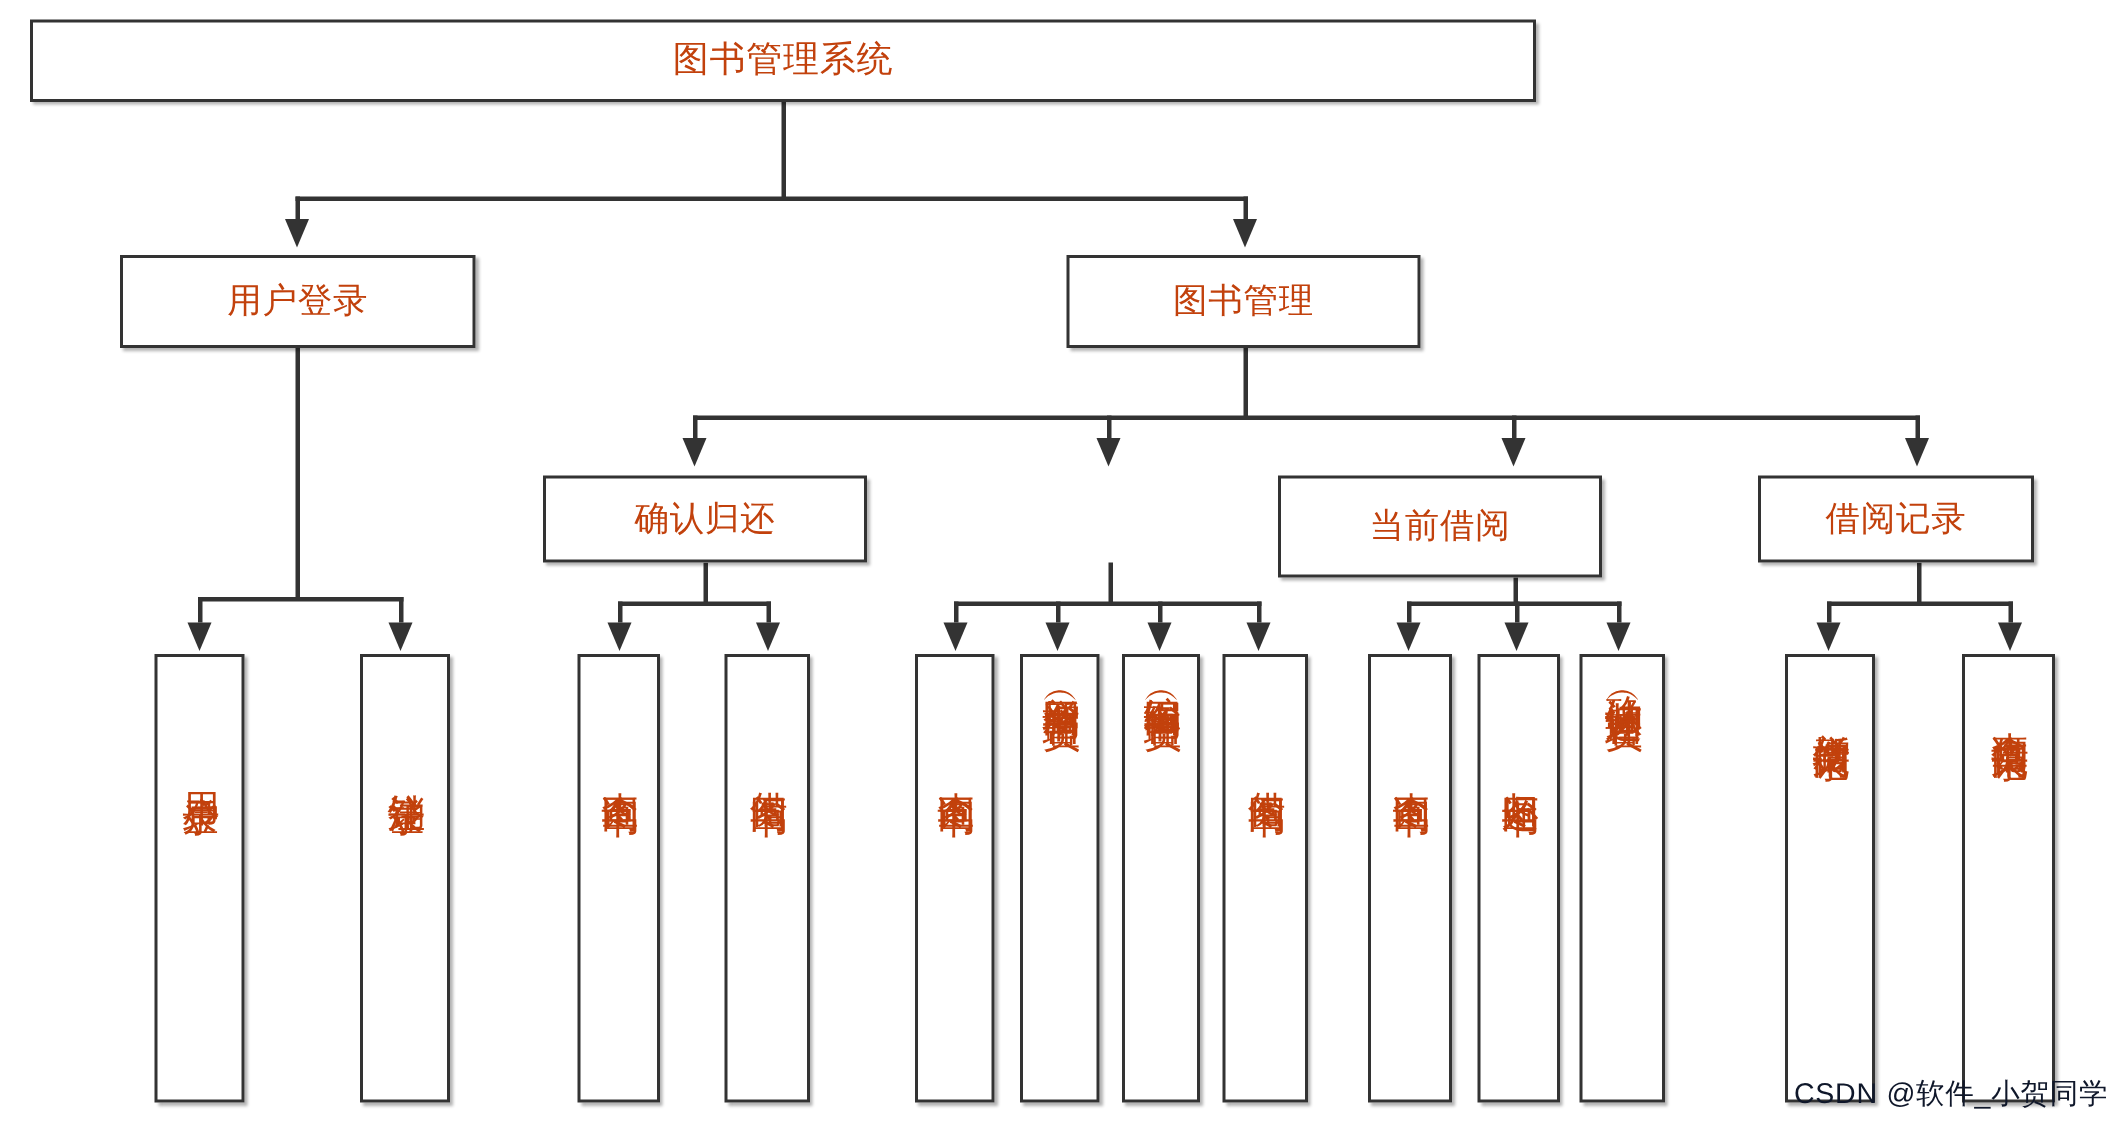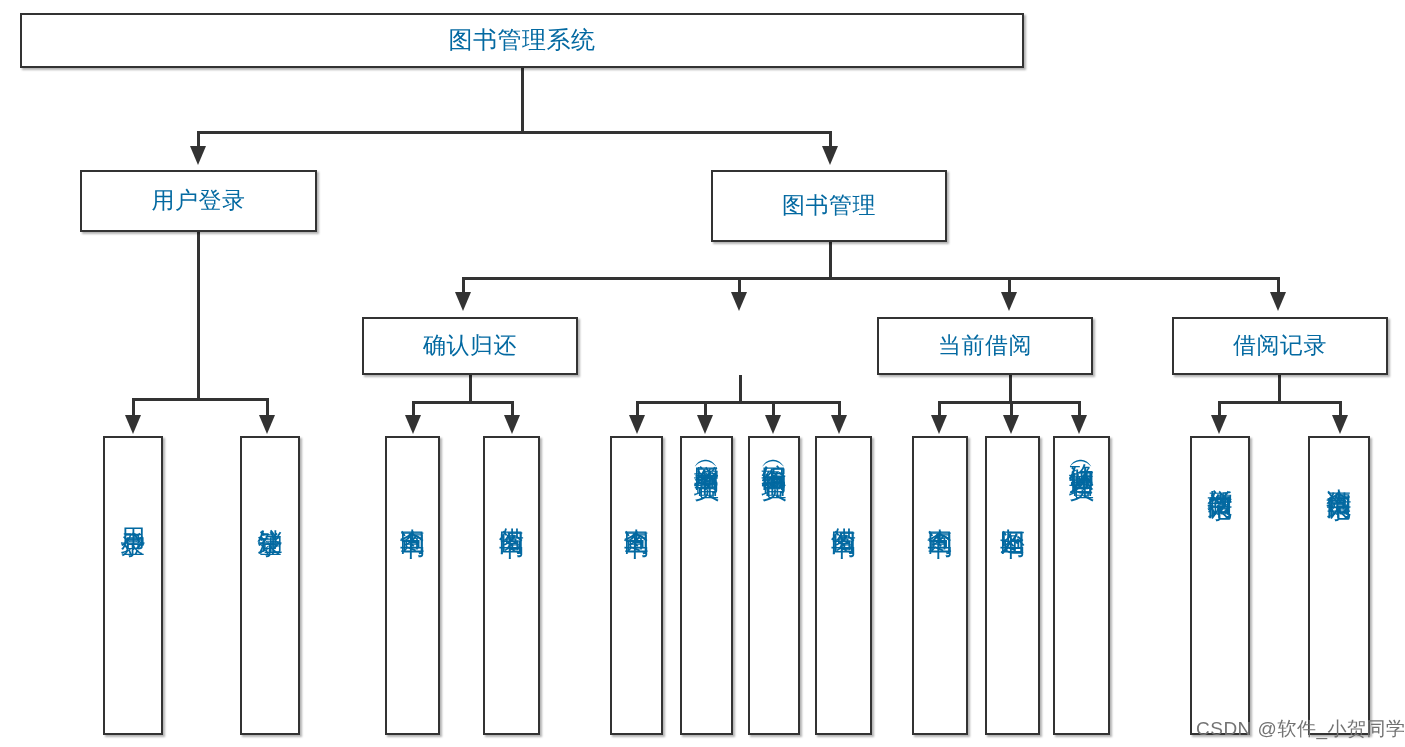--- a/index.html
+++ b/index.html
@@ -19,21 +19,21 @@
   }
   .node {
     position: absolute;
     box-sizing: border-box;
     background: #ffffff;
     border: 2px solid #333333;
     box-shadow: 2px 2px 2px rgba(0,0,0,0.30);
     display: flex;
     align-items: center;
     justify-content: center;
-    color: #0369a1;
+    color: #c2410c;
   }
   .node .label {
     display: block;
     text-align: center;
     line-height: 1.12;
     letter-spacing: 0.5px;
   }
   .node.horiz .label {
     font-size: 23px;
   }
@@ -62,21 +62,21 @@
   .arrow {
     position: absolute;
     width: 0;
     height: 0;
     border-left: 8px solid transparent;
     border-right: 8px solid transparent;
     border-top: 19px solid #333333;
   }
   .watermark {
     position: absolute;
-    color: #737373;
+    color: #0f172a;
     font-size: 19px;
     white-space: nowrap;
     letter-spacing: 0.5px;
     font-family: "Liberation Sans", "DejaVu Sans", sans-serif;
   }
 </style>
 </head>
 <body>
 
 <div id="canvas">
@@ -141,34 +141,34 @@
   <div class="arrow" style="left:1332px; top:415px;"></div>
 
   <div class="node title" style="left:20px; top:13px; width:1004px; height:55px;">
     <span class="label">图书管理系统</span>
   </div>
 
   <div class="node horiz" style="left:80px; top:170px; width:237px; height:62px;">
     <span class="label">用户登录</span>
   </div>
 
-  <div class="node horiz" style="left:711px; top:170px; width:236px; height:72px;">
+  <div class="node horiz" style="left:711px; top:170px; width:236px; height:62px;">
     <span class="label">图书管理</span>
   </div>
 
   <div class="node horiz" style="left:362px; top:317px; width:216px; height:58px;">
     <span class="label">确认归还</span>
   </div>
 
 
-  <div class="node horiz" style="left:877px; top:317px; width:216px; height:58px;">
+  <div class="node horiz" style="left:852px; top:317px; width:216px; height:68px;">
     <span class="label">当前借阅</span>
   </div>
 
-  <div class="node horiz" style="left:1172px; top:317px; width:216px; height:58px;">
+  <div class="node horiz" style="left:1172px; top:317px; width:184px; height:58px;">
     <span class="label">借阅记录</span>
   </div>
 
   <div class="node vert" style="left:103px; top:436px; width:60px; height:299px; padding-top:70px;">
     <span class="label">用户登录</span>
   </div>
 
   <div class="node vert" style="left:240px; top:436px; width:60px; height:299px; padding-top:70px;">
     <span class="label">注销登录</span>
   </div>

